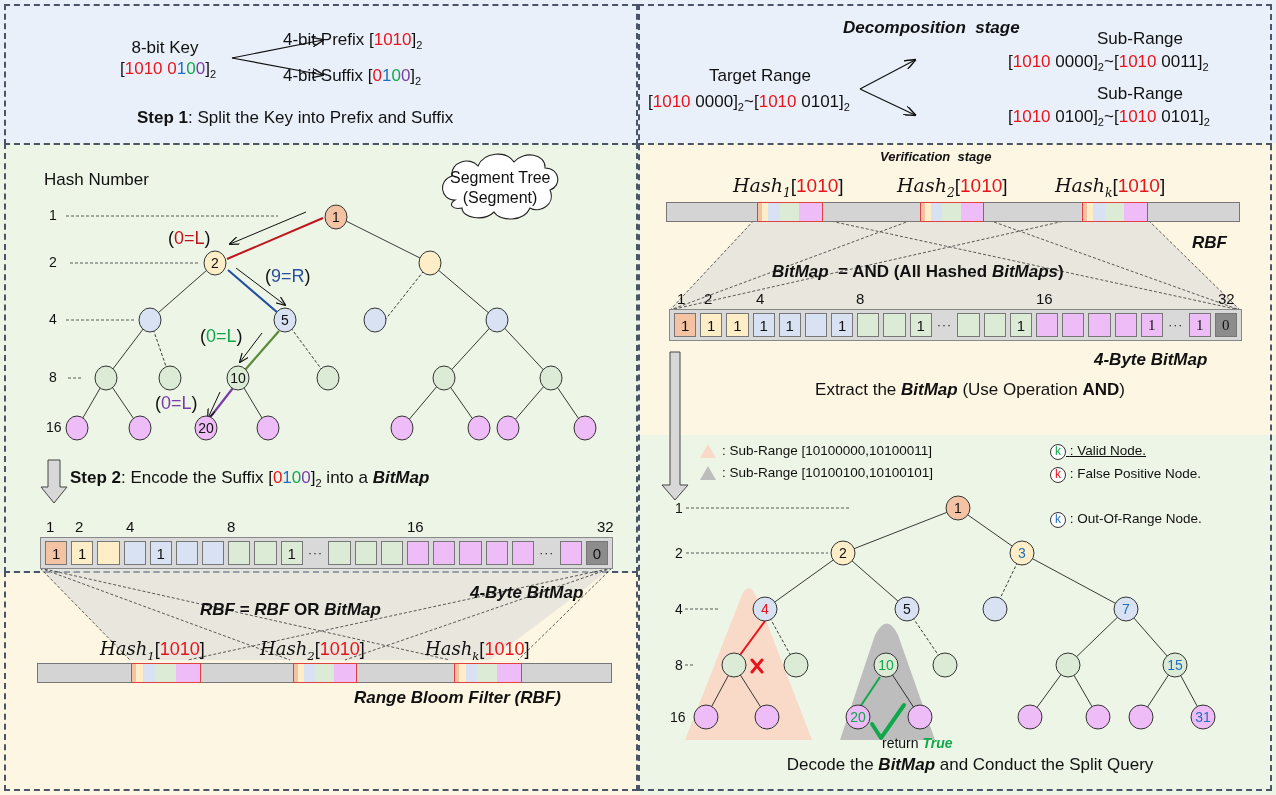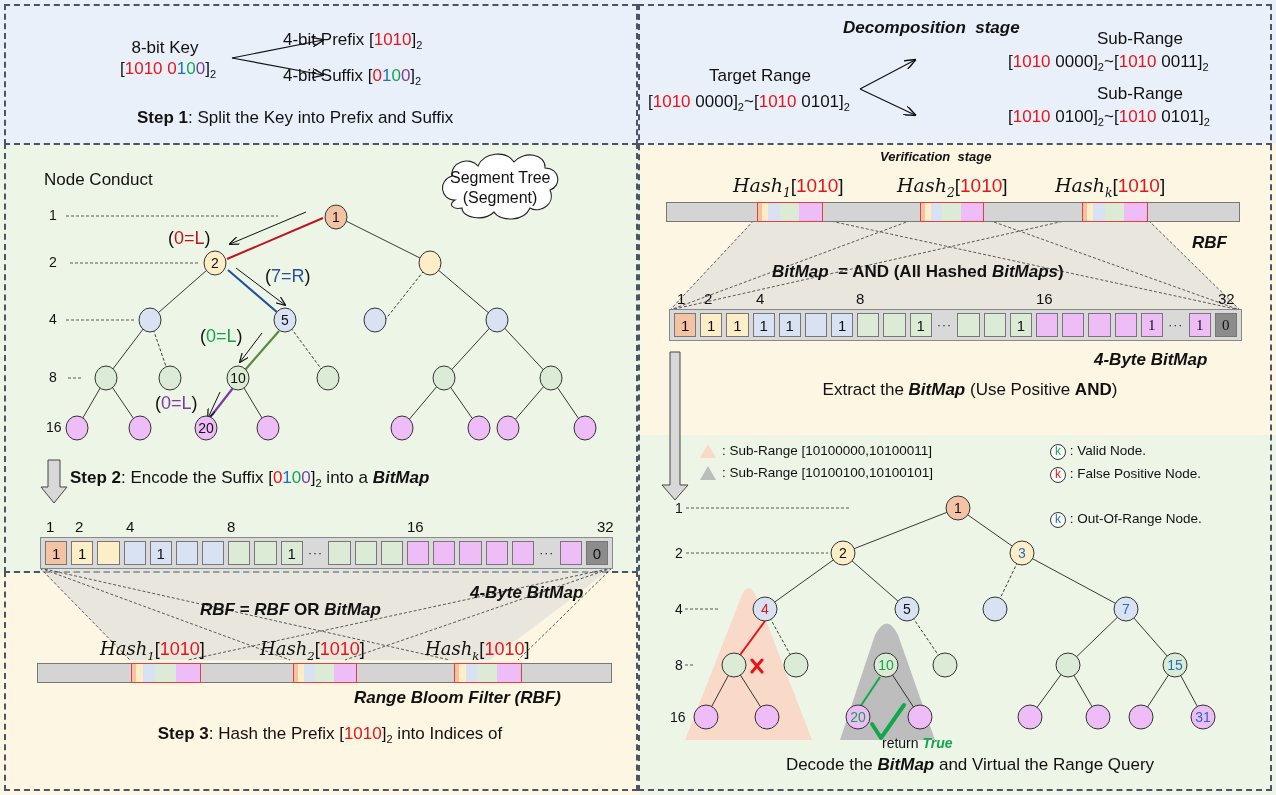--- a/index.html
+++ b/index.html
@@ -225,33 +225,33 @@
 <div class="t" style="left:137px;top:108px;font-size:17px;"><span class="b">Step 1</span><span>: Split the Key into Prefix and Suffix</span></div>
 
 <div class="t bi" style="left:843px;top:18px;font-size:17px;white-space:pre;">Decomposition  stage</div>
 <div class="t c" style="left:680px;top:66px;width:160px;font-size:17px;">Target Range</div>
 <div class="t" style="left:648px;top:92px;font-size:17px;">[<span class="red">1010</span> <span>0000</span>]<sub>2</sub>~[<span class="red">1010</span> <span>0101</span>]<sub>2</sub></div>
 <div class="t c" style="left:1080px;top:29px;width:120px;font-size:17px;">Sub-Range</div>
 <div class="t" style="left:1008px;top:52px;font-size:17px;">[<span class="red">1010</span> <span>0000</span>]<sub>2</sub>~[<span class="red">1010</span> <span>0011</span>]<sub>2</sub></div>
 <div class="t c" style="left:1080px;top:84px;width:120px;font-size:17px;">Sub-Range</div>
 <div class="t" style="left:1008px;top:107px;font-size:17px;">[<span class="red">1010</span> <span>0100</span>]<sub>2</sub>~[<span class="red">1010</span> <span>0101</span>]<sub>2</sub></div>
 
-<div class="t" style="left:44px;top:170px;font-size:17px;">Node Conduct</div>
+<div class="t" style="left:44px;top:170px;font-size:17px;">Hash Number</div>
 <div class="t c" style="left:450px;top:168px;width:100px;font-size:16px;line-height:20px;">
     <div>Segment Tree</div>
     <div>(Segment)</div>
   </div>
 <div class="t" style="left:49px;top:207px;font-size:14px;">1</div>
 <div class="t" style="left:49px;top:254px;font-size:14px;">2</div>
 <div class="t" style="left:49px;top:311px;font-size:14px;">4</div>
 <div class="t" style="left:49px;top:369px;font-size:14px;">8</div>
 <div class="t" style="left:46px;top:419px;font-size:14px;">16</div>
 
 <div class="t" style="left:168px;top:228px;font-size:18px;"><span>(</span><span class="darkred">0=L</span><span>)</span></div>
-<div class="t" style="left:265px;top:266px;font-size:18px;"><span>(</span><span class="blue" style="color:#2a4f9a">7=R</span><span>)</span></div>
+<div class="t" style="left:265px;top:266px;font-size:18px;"><span>(</span><span class="blue" style="color:#2a4f9a">9=R</span><span>)</span></div>
 <div class="t" style="left:200px;top:326px;font-size:18px;"><span>(</span><span class="green">0=L</span><span>)</span></div>
 <div class="t" style="left:155px;top:393px;font-size:18px;"><span>(</span><span class="purple">0=L</span><span>)</span></div>
 
 <div class="t c" style="left:326px;top:209px;width:20px;font-size:14px;">1</div>
 <div class="t c" style="left:205px;top:255px;width:20px;font-size:14px;">2</div>
 <div class="t c" style="left:275px;top:312px;width:20px;font-size:14px;">5</div>
 <div class="t c" style="left:228px;top:370px;width:20px;font-size:14px;">10</div>
 <div class="t c" style="left:194px;top:420px;width:24px;font-size:14px;">20</div>
 
 <div class="t" style="left:70px;top:468px;font-size:17px;"><span class="b">Step 2</span><span>: Encode the Suffix [</span><span class="red">0</span><span class="blue">1</span><span class="green">0</span><span class="purple">0</span><span>]</span><sub>2</sub><span> into a </span><span class="bi">BitMap</span></div>
@@ -315,21 +315,20 @@
       <span style="background: rgb(244, 195, 164); flex: 6 0 0px;"></span>
       <span style="background: rgb(253, 238, 200); flex: 10 0 0px;"></span>
       <span style="background: rgb(216, 226, 243); flex: 18 0 0px;"></span>
       <span style="background: rgb(220, 235, 213); flex: 30 0 0px;"></span>
       <span style="background: rgb(238, 188, 246); flex: 36 0 0px;"></span>
     </div>
 </div>
 <div class="t bi" style="left:354px;top:688px;font-size:17px;"><span>Range Bloom Filter (</span><span>RBF</span><span>)</span></div>
 
 <div class="t c" style="left:70px;top:722px;width:520px;font-size:17px;line-height:24px;">
-  <div><span class="b">Step 3</span><span>: Hash the Prefix [</span><span class="red">1010</span><span>]</span><sub>2</sub><span> into Indices of</span></div>
 </div>
 
 <div class="t bi" style="left:880px;top:149px;font-size:13px;white-space:pre;">Verification  stage</div>
 <div class="t" style="left:733px;top:174px;font-size:19px;"><span class="serif">Hash</span><sub class="serif">1</sub>[<span class="red">1010</span>]</div>
 <div class="t" style="left:897px;top:174px;font-size:19px;"><span class="serif">Hash</span><sub class="serif">2</sub>[<span class="red">1010</span>]</div>
 <div class="t" style="left:1055px;top:174px;font-size:19px;"><span class="serif">Hash</span><sub class="serif">k</sub>[<span class="red">1010</span>]</div>
 
 <div class="rbf" style="left:666px;top:202px;width:574px;">
   <div class="seg rbfseg" style="left:90px;width:66px;">
       <span style="background: rgb(244, 195, 164); flex: 6 0 0px;"></span>
@@ -384,27 +383,27 @@
     <div class="cell" style="background: rgb(238, 188, 246);"></div>
     <div class="cell" style="background: rgb(238, 188, 246);"></div>
     <div class="cell serifv" style="background: rgb(238, 188, 246);">1</div>
     <div class="dots">···</div>
     <div class="cell serifv" style="background: rgb(238, 188, 246);">1</div>
     <div class="cell serifv" style="background: rgb(140, 140, 140);">0</div>
   </div>
 <div class="t bi" style="left:1094px;top:350px;font-size:17px;">4-Byte BitMap</div>
 
 <div class="t c" style="left:690px;top:378px;width:560px;font-size:17px;line-height:24px;">
-  <div><span>Extract the </span><span class="bi">BitMap</span><span> (Use Positive </span><span class="b">AND</span><span>)</span></div>
+  <div><span>Extract the </span><span class="bi">BitMap</span><span> (Use Operation </span><span class="b">AND</span><span>)</span></div>
 </div>
 
 <div class="legend-item" style="left:722px;top:443px;">: Sub-Range [10100000,10100011]</div>
 <div class="legend-item" style="left:722px;top:465px;text-align:right;">: Sub-Range [10100100,10100101]</div>
 
-<div class="legend-item" style="left:1050px;top:443px;">
+<div class="legend-item" style="left:1050px;top:443px;text-decoration:underline;">
   <span style="display:inline-block;width:14px;height:14px;border:1px solid #333;border-radius:50%;text-align:center;line-height:13px;font-size:12px;background:#fff;" class="green">k</span> <span>: Valid Node.</span>
 </div>
 <div class="legend-item" style="left:1050px;top:466px;">
   <span style="display:inline-block;width:14px;height:14px;border:1px solid #333;border-radius:50%;text-align:center;line-height:13px;font-size:12px;background:#fff;" class="red">k</span> <span>: False Positive Node.</span>
 </div>
 <div class="legend-item" style="left:1050px;top:511px;">
   <span style="display:inline-block;width:14px;height:14px;border:1px solid #333;border-radius:50%;text-align:center;line-height:13px;font-size:12px;background:#fff;" class="blue">k</span> <span>: Out-Of-Range Node.</span>
 </div>
 
 <div class="t" style="left:675px;top:500px;font-size:14px;">1</div>
@@ -418,13 +417,13 @@
 <div class="t c blue" style="left:1012px;top:545px;width:20px;font-size:14px;">3</div>
 <div class="t c red" style="left:755px;top:601px;width:20px;font-size:14px;">4</div>
 <div class="t c" style="left:897px;top:601px;width:20px;font-size:14px;">5</div>
 <div class="t c blue" style="left:1116px;top:601px;width:20px;font-size:14px;">7</div>
 <div class="t c green" style="left:874px;top:657px;width:24px;font-size:14px;">10</div>
 <div class="t c blue" style="left:1163px;top:657px;width:24px;font-size:14px;">15</div>
 <div class="t c green" style="left:846px;top:709px;width:24px;font-size:14px;">20</div>
 <div class="t c blue" style="left:1191px;top:709px;width:24px;font-size:14px;">31</div>
 
 <div class="t" style="left:882px;top:735px;font-size:14px;"><span style="font-family:Liberation Sans, sans-serif">return</span> <span class="bi green">True</span></div>
-<div class="t c" style="left:690px;top:755px;width:560px;font-size:17px;"><span>Decode the </span><span class="bi">BitMap</span><span> and Virtual the Range Query</span></div>
+<div class="t c" style="left:690px;top:755px;width:560px;font-size:17px;"><span>Decode the </span><span class="bi">BitMap</span><span> and Conduct the Split Query</span></div>
 
 </body></html>

